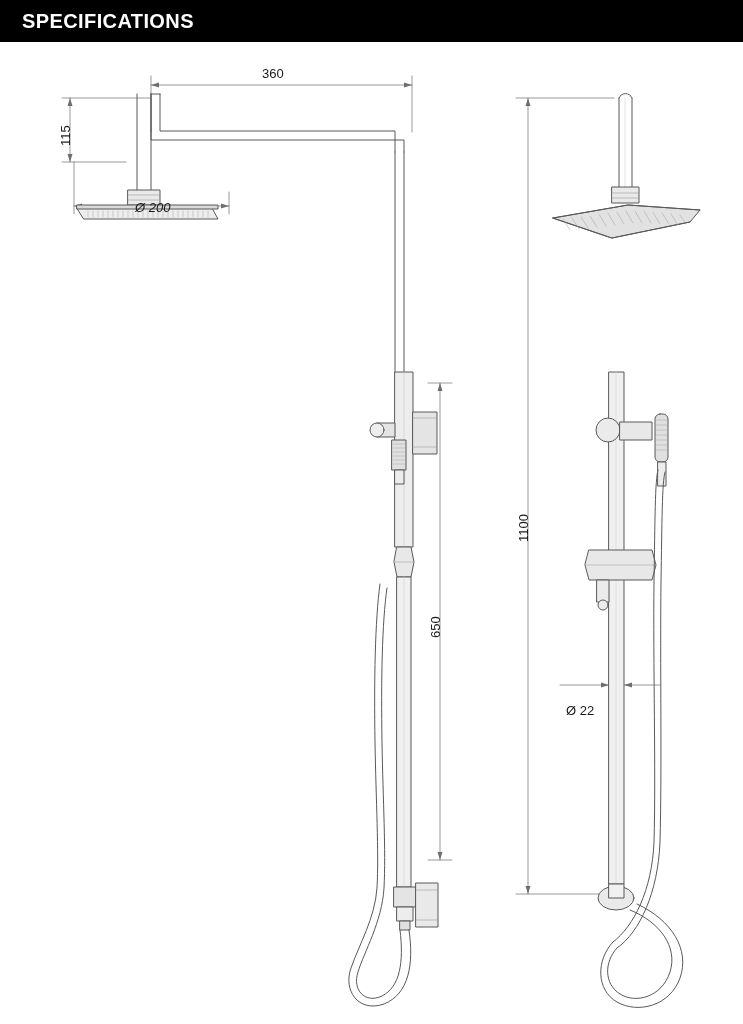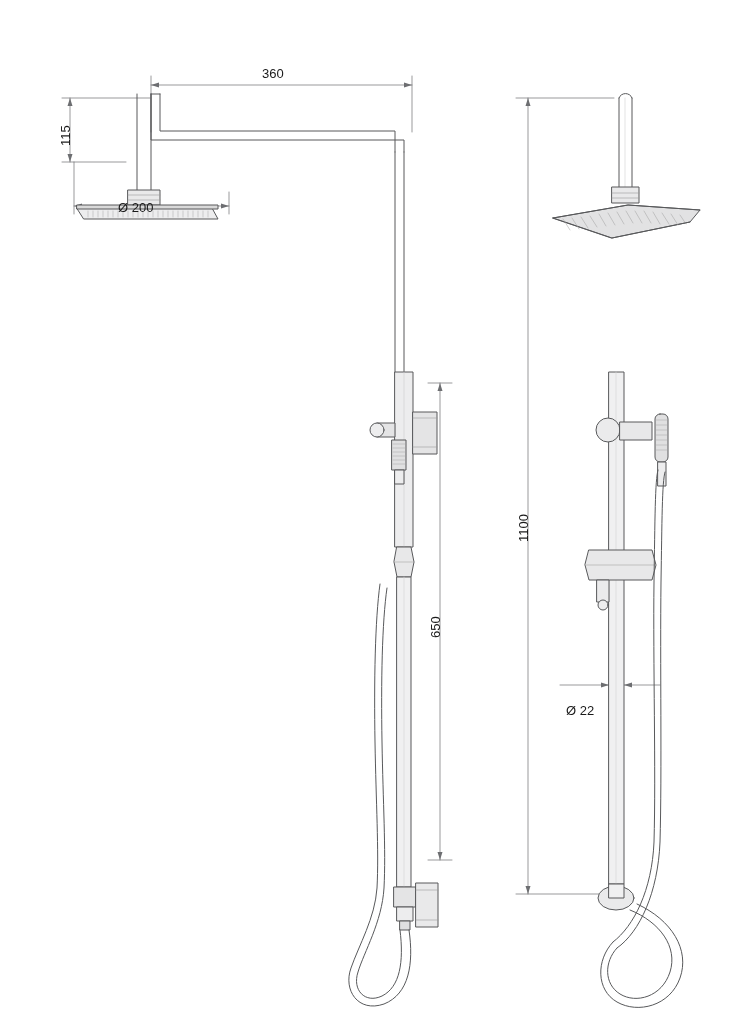--- a/index.html
+++ b/index.html
@@ -65,20 +65,23 @@
   .dim-label.vert {
     transform: rotate(-90deg);
     transform-origin: left top;
   }
 </style>
 </head>
 <body>
 
 <div id="page">
 
+  <div class="header-bar">
+    <div class="header-title">SPECIFICATIONS</div>
+  </div>
 
   <div class="drawing-area">
 
     <svg class="tech" viewBox="0 0 743 982" xmlns="http://www.w3.org/2000/svg">
 
       <g stroke="#58595b" fill="none" stroke-width="1" stroke-linejoin="round" stroke-linecap="round">
 
         <g stroke="#6d6e71" stroke-width="0.7">
           <line x1="151" y1="34" x2="151" y2="90"></line>
           <line x1="412" y1="34" x2="412" y2="90"></line>
@@ -276,21 +279,21 @@
         <path d="M613 900 C 634 884, 652 848, 654 800 C 656 730, 653 620, 654 540
                  C 655 478, 655 438, 658 428" fill="none" stroke="#58595b" stroke-width="1"></path>
 
       </g>
     </svg>
 
     <div class="dim-label" style="left:262px; top:24px;">360</div>
 
     <div class="dim-label vert" style="left:58px; top:104px;">115</div>
 
-    <div class="dim-label" style="left:118px; top:158px;">Ø 200</div>
+    <div class="dim-label" style="left:135px; top:158px;font-style:italic;">Ø 200</div>
 
     <div class="dim-label vert" style="left:428px; top:596px;">650</div>
 
     <div class="dim-label vert" style="left:516px; top:500px;">1100</div>
 
     <div class="dim-label" style="left:566px; top:633px;margin-top:28px;">Ø 22</div>
 
   </div>
 </div>
 

